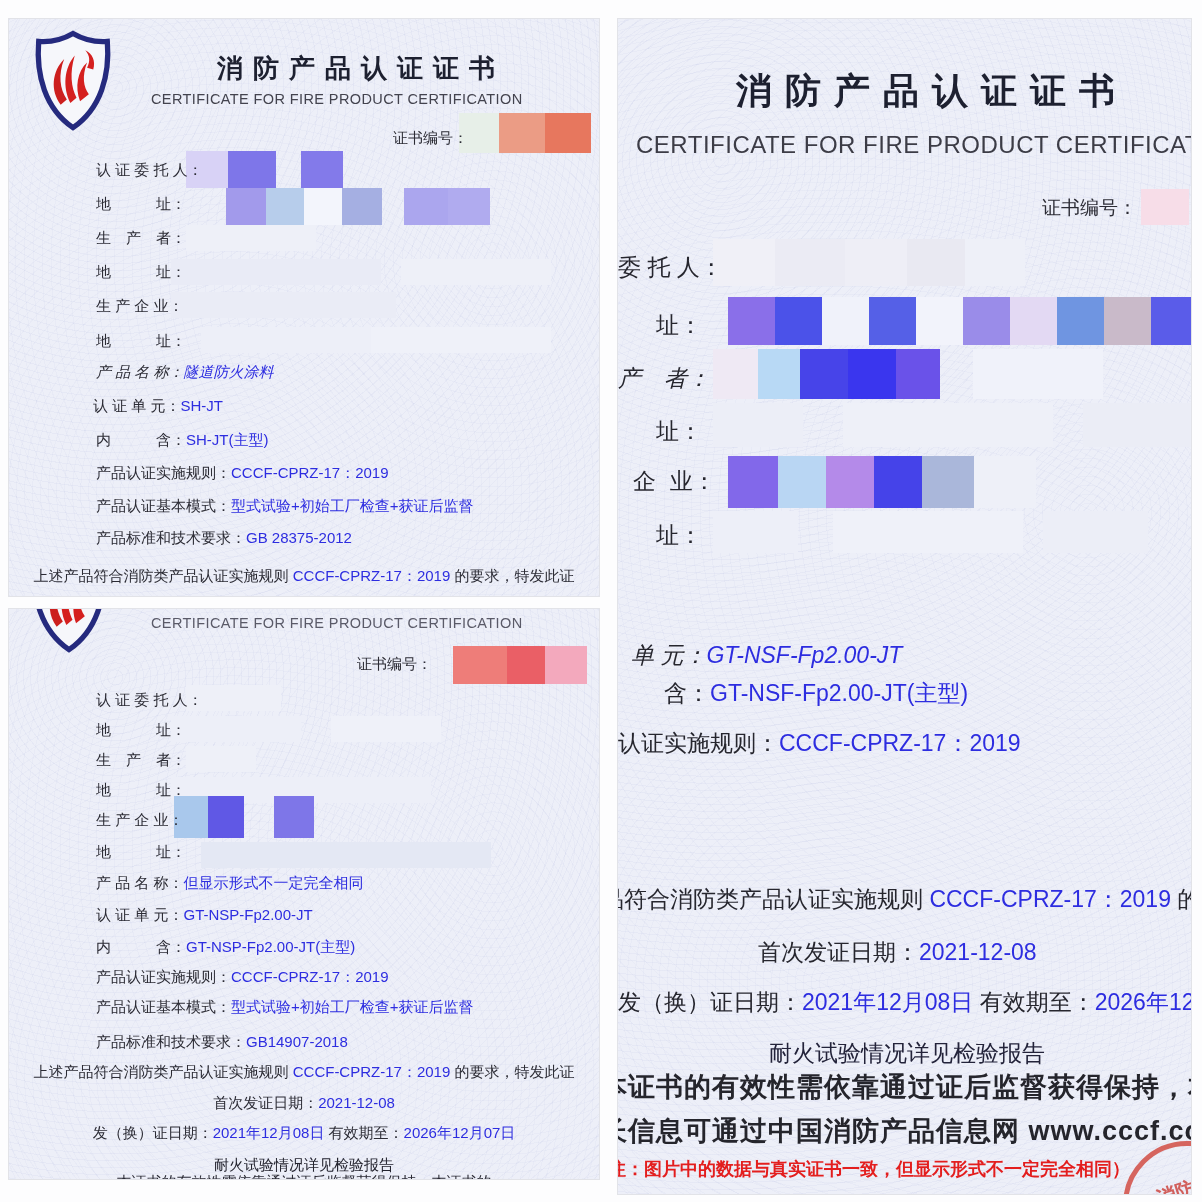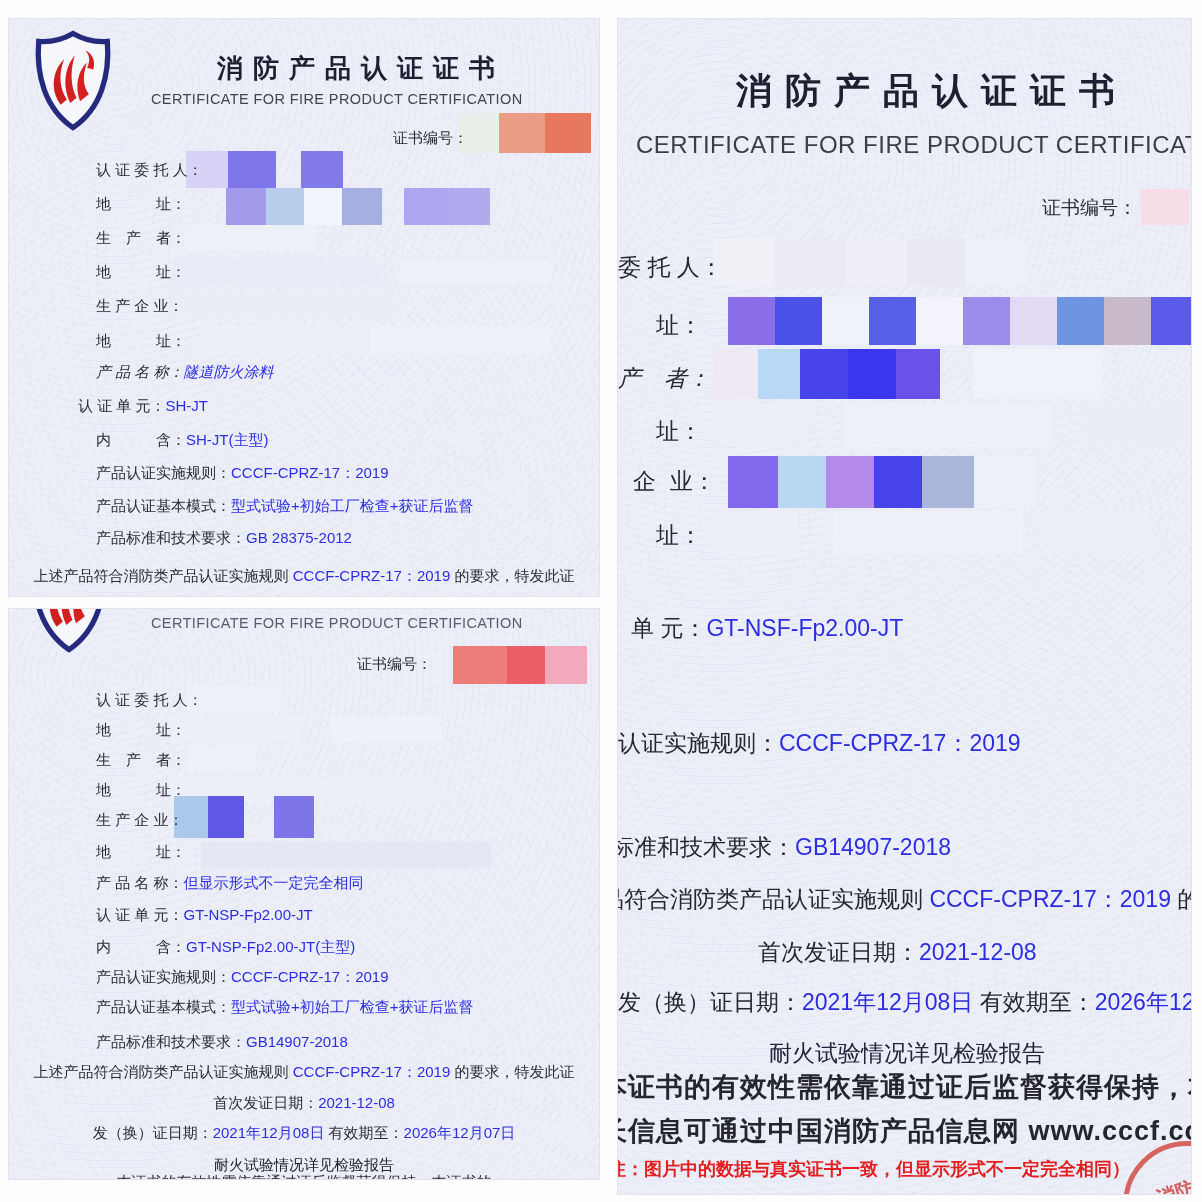--- a/index.html
+++ b/index.html
@@ -82,21 +82,21 @@
         <div class="blk" style="left: 200px; width: 180px; background: rgb(239, 241, 249);"></div>
       </div>
 
     <div class="row" style="left:87px;top:142px;"><span>认 证 委 托 人：</span><span class="val"></span></div>
     <div class="row" style="left:87px;top:176px;"><span>地　　　址：</span><span class="val"></span></div>
     <div class="row" style="left:87px;top:210px;"><span>生　产　者：</span><span class="val"></span></div>
     <div class="row" style="left:87px;top:244px;"><span>地　　　址：</span><span class="val"></span></div>
     <div class="row" style="left:87px;top:278px;"><span>生 产 企 业：</span><span class="val"></span></div>
     <div class="row" style="left:87px;top:313px;"><span>地　　　址：</span><span class="val"></span></div>
     <div class="row" style="left:87px;top:344px;font-style:italic;"><span>产 品 名 称：</span><span class="val">隧道防火涂料</span></div>
-    <div class="row" style="left:69px;top:378px;"><span>认 证 单 元：</span><span class="val">SH-JT</span></div>
+    <div class="row" style="left:84px;top:378px;"><span>认 证 单 元：</span><span class="val">SH-JT</span></div>
     <div class="row" style="left:87px;top:412px;"><span>内　　　含：</span><span class="val">SH-JT(主型)</span></div>
     <div class="row" style="left:87px;top:445px;"><span>产品认证实施规则：</span><span class="val">CCCF-CPRZ-17：2019</span></div>
     <div class="row" style="left:87px;top:478px;"><span>产品认证基本模式：</span><span class="val">型式试验+初始工厂检查+获证后监督</span></div>
     <div class="row" style="left:87px;top:510px;"><span>产品标准和技术要求：</span><span class="val">GB 28375-2012</span></div>
     <div class="row ctr" style="top:548px;"><span>上述产品符合消防类产品认证实施规则 </span><span class="val">CCCF-CPRZ-17：2019</span><span> 的要求，特发此证</span></div>
   </div>
 
   <div class="cert" style="left:8px;top:608px;width:592px;height:572px;">
     <div class="logo" style="left:16px;top:-58px;">
       <svg viewBox="0 0 100 118" width="88" height="104">
@@ -208,23 +208,23 @@
         <div class="blk" style="left: 120px; width: 190px; background: rgb(239, 241, 249);"></div>
         <div class="blk" style="left: 330px; width: 105px; background: rgb(236, 238, 247);"></div>
       </div>
 
     <div class="row rowc" style="left:0px;top:234px;"><span>委 托 人：</span><span class="val"></span></div>
     <div class="row rowc" style="left:38px;top:292px;"><span>址：</span><span class="val"></span></div>
     <div class="row rowc" style="left:0px;top:345px;font-style:italic;"><span>产　者：</span><span class="val"></span></div>
     <div class="row rowc" style="left:38px;top:398px;"><span>址：</span><span class="val"></span></div>
     <div class="row rowc" style="left:15px;top:450px;font-family:Liberation Mono, monospace;"><span>企 业：</span><span class="val"></span></div>
     <div class="row rowc" style="left:38px;top:502px;"><span>址：</span><span class="val"></span></div>
-    <div class="row rowc" style="left:13px;top:595px;"><span>单 元：</span><span class="val">GT-NSF-Fp2.00-JT</span></div>
+    <div class="row rowc" style="left:13px;top:622px;font-style:italic;"><span>单 元：</span><span class="val">GT-NSF-Fp2.00-JT</span></div>
+    <div class="row rowc" style="left:46px;top:660px;"><span>含：</span><span class="val">GT-NSF-Fp2.00-JT(主型)</span></div>
     <div class="row rowc" style="left:0px;top:710px;"><span>认证实施规则：</span><span class="val">CCCF-CPRZ-17：2019</span></div>
-    <div class="row rowc" style="left:-7px;top:814px;"><span>标准和技术要求：</span><span class="val">GB14907-2018</span></div>
     <div class="row rowc" style="left:-17px;top:866px;"><span>品符合消防类产品认证实施规则 </span><span class="val">CCCF-CPRZ-17：2019</span><span> 的要求</span></div>
     <div class="row rowc" style="left:140px;top:919px;"><span>首次发证日期：</span><span class="val">2021-12-08</span></div>
     <div class="row rowc" style="left:0px;top:969px;"><span>发（换）证日期：</span><span class="val">2021年12月08日</span><span> 有效期至：</span><span class="val">2026年12月0</span></div>
     <div class="row rowc" style="left:151px;top:1020px;color:#23233a;"><span>耐火试验情况详见检验报告</span></div>
     <div class="bigC" style="left:-18px;top:1050px;">本证书的有效性需依靠通过证后监督获得保持，本证</div>
     <div class="bigC" style="left:-18px;top:1094px;"><span>长信息可通过中国消防产品信息网 </span><span>www.cccf.com.cn</span></div>
     <div class="redC" style="left:-10px;top:1138px;">注：图片中的数据与真实证书一致，但显示形式不一定完全相同）</div>
     <div class="seal" style="left:505px;top:1122px;">
       <span style="left:28px;top:34px;transform:rotate(-18deg);">消防</span>
     </div>

